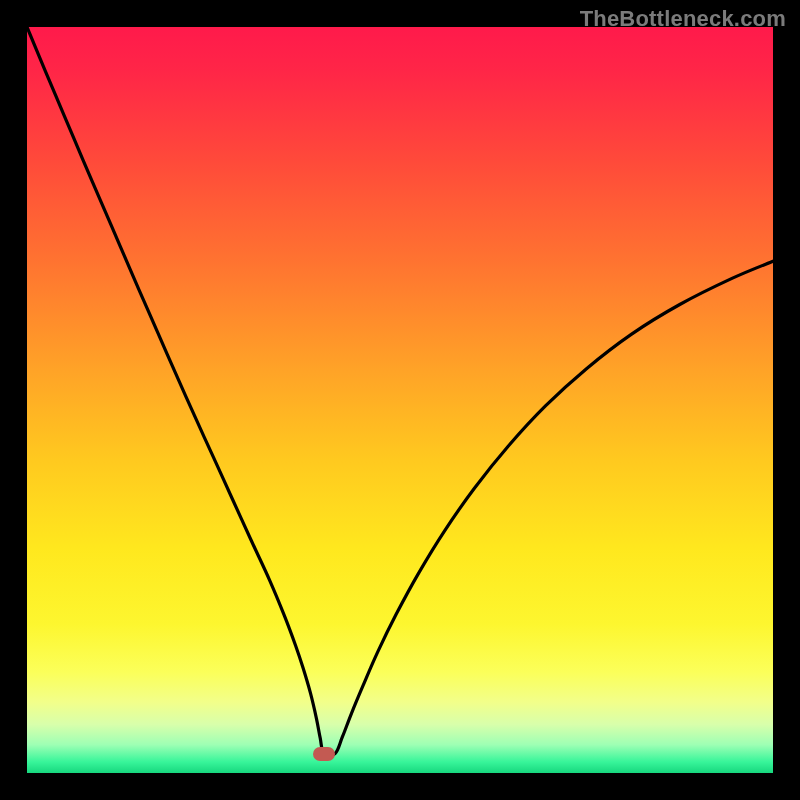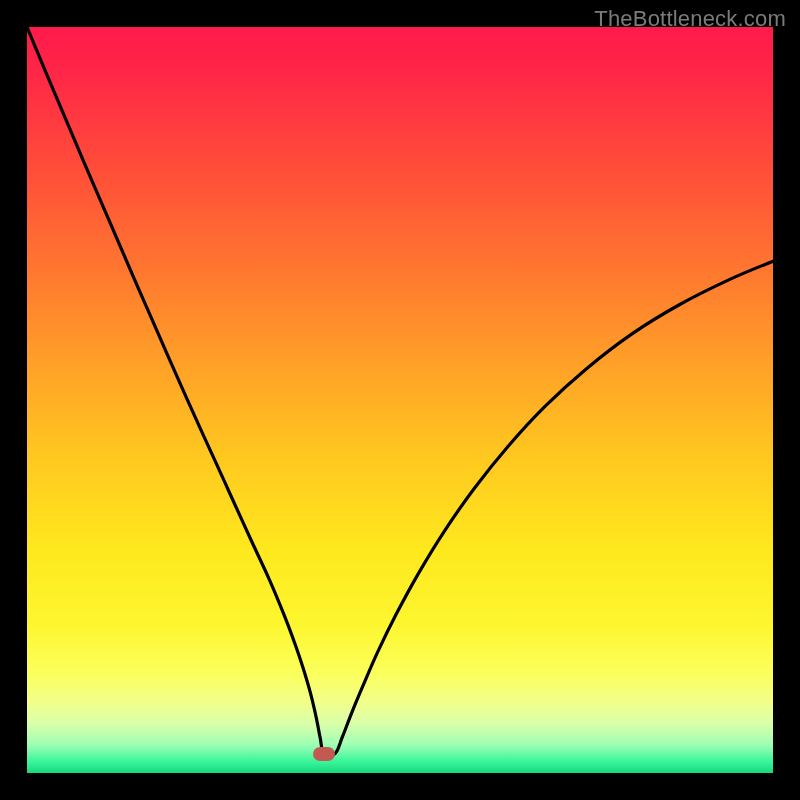--- a/index.html
+++ b/index.html
@@ -24,21 +24,21 @@
     width: 746px;
     height: 746px;
     overflow: hidden;
   }
   .watermark {
     position: absolute;
     top: 6px;
     right: 14px;
     color: #7b7b7b;
     font-size: 22px;
-    font-weight: 400;
+    font-weight: 700;
     letter-spacing: 0.2px;
     user-select: none;
   }
   svg {
     display: block;
     width: 100%;
     height: 100%;
   }
   .marker {
     position: absolute;

